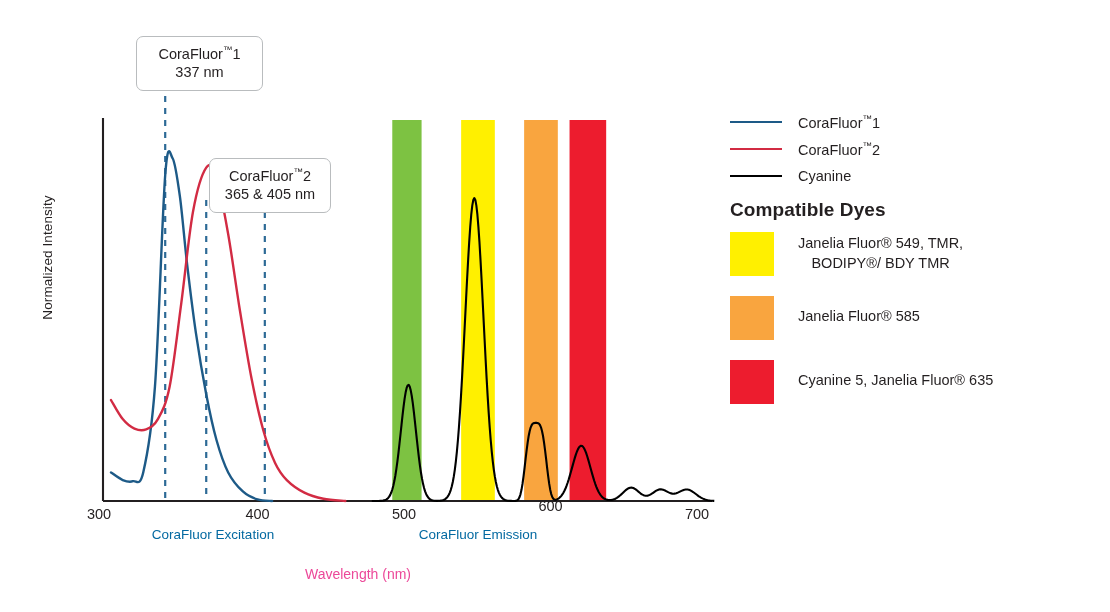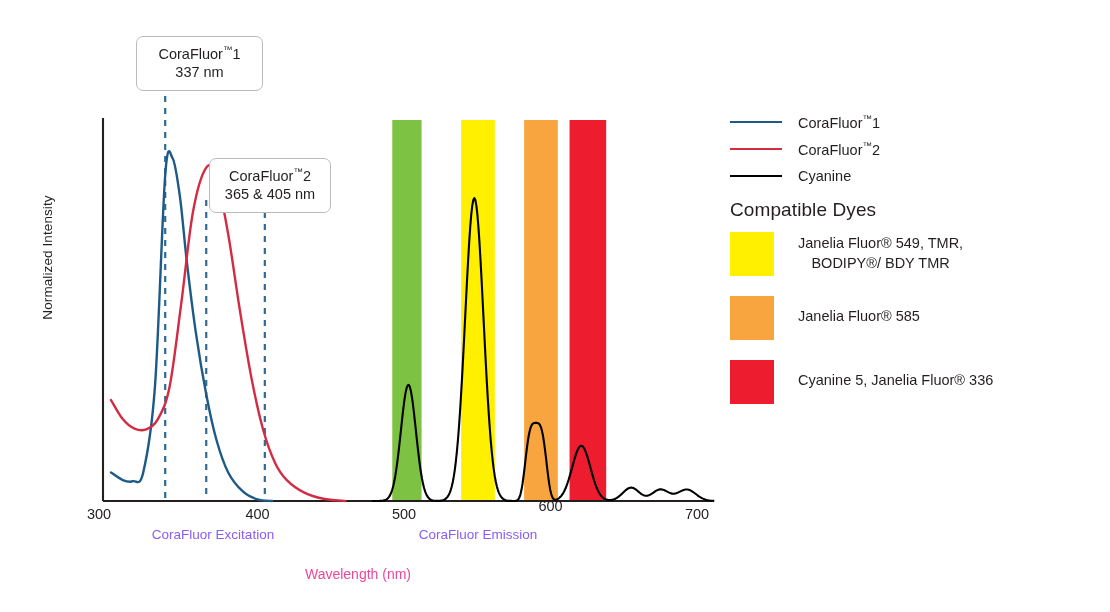--- a/index.html
+++ b/index.html
@@ -17,39 +17,39 @@
   .y-axis-title{
     position:absolute;left:-33px;top:250px;width:160px;
     transform:rotate(-90deg);transform-origin:center center;
     font-size:13.5px;text-align:center;color:#231f20;letter-spacing:.1px;
   }
   .x-axis-title{
     position:absolute;left:258px;top:566px;width:200px;text-align:center;
     font-size:14px;color:#ec4899;
   }
   .tick-label{position:absolute;font-size:14.5px;color:#231f20;text-align:center;width:60px;}
-  .sub-label{position:absolute;font-size:13.5px;color:#8b5cf6;text-align:center;}
+  .sub-label{position:absolute;font-size:13.5px;color:#0369a1;text-align:center;}
 
   
   .callout{
     position:absolute;background:#ffffff;border:1px solid #b9bcbe;border-radius:7px;
     text-align:center;font-size:14.5px;line-height:1.28;color:#231f20;
     padding:7px 12px 8px;box-sizing:border-box;
   }
   .callout .l2{display:block;}
   .sup{font-size:9.5px;vertical-align:super;letter-spacing:0;}
 
   
   .side{position:absolute;left:722px;top:0;width:388px;height:612px;}
   .legend{position:absolute;left:8px;top:108px;width:380px;}
   .legend-row{display:flex;align-items:center;height:27px;}
   .legend-line{width:52px;height:0;border-top-width:2.6px;border-top-style:solid;margin-right:16px;flex:none;}
   .legend-label{font-size:14.5px;color:#231f20;white-space:nowrap;}
 
-  .dyes-title{position:absolute;left:8px;top:199px;font-size:19px;font-weight:400;color:#231f20;letter-spacing:.1px;}
+  .dyes-title{position:absolute;left:8px;top:199px;font-size:19px;font-weight:700;color:#231f20;letter-spacing:.1px;}
   .dyes{position:absolute;left:8px;top:232px;width:380px;}
   .dye-row{display:flex;align-items:flex-start;margin-bottom:20px;}
   .dye-swatch{width:44px;height:44px;flex:none;margin-right:24px;}
   .dye-label{font-size:14.5px;line-height:1.35;color:#231f20;padding-top:11px;}
   .dye-row.two-line .dye-label{padding-top:2px;text-align:center;}
   .dye-label .l2{display:block;}
 </style>
 </head>
 <body>
 
@@ -130,18 +130,18 @@
         <div class="dye-row two-line">
           <div class="dye-swatch" style="background: rgb(255, 240, 0);"></div>
           <div class="dye-label">Janelia Fluor® 549, TMR,<span class="l2">BODIPY®/ BDY TMR</span></div>
         </div>
         <div class="dye-row">
           <div class="dye-swatch" style="background: rgb(249, 165, 63);"></div>
           <div class="dye-label">Janelia Fluor® 585</div>
         </div>
         <div class="dye-row">
           <div class="dye-swatch" style="background: rgb(237, 28, 46);"></div>
-          <div class="dye-label">Cyanine 5, Janelia Fluor® 336</div>
+          <div class="dye-label">Cyanine 5, Janelia Fluor® 635</div>
         </div>
       </div>
   </div>
 
 </div>
 
 </body></html>

